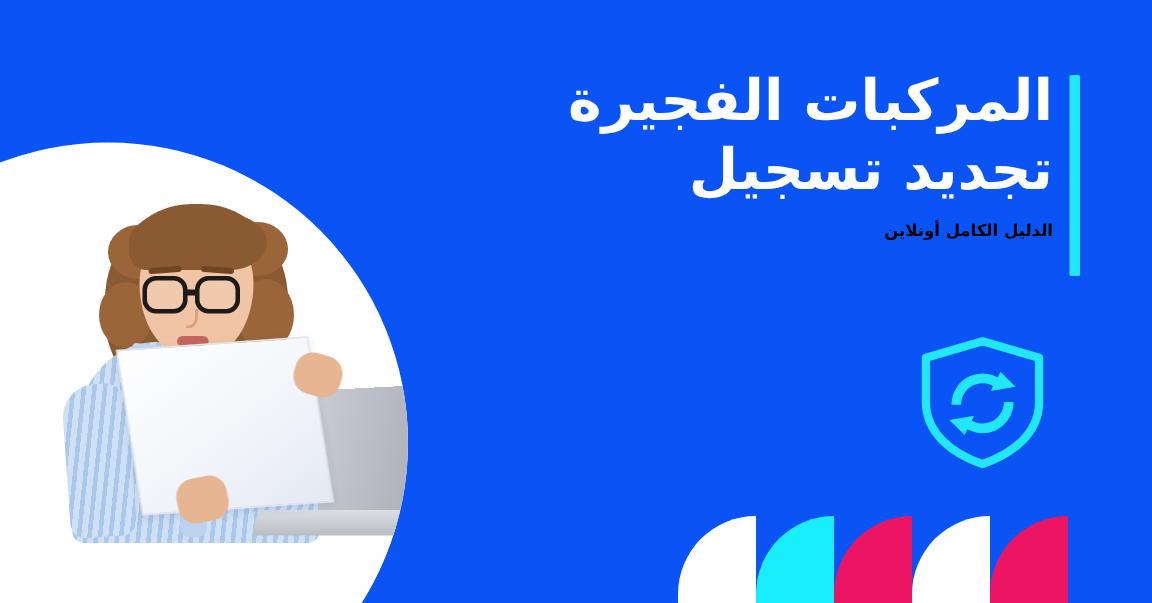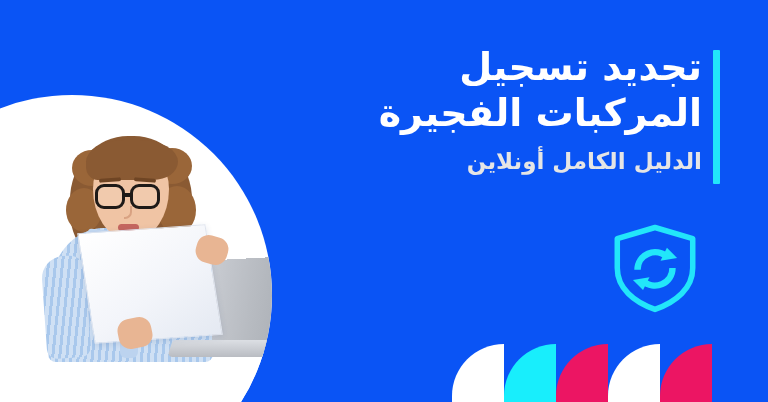--- a/index.html
+++ b/index.html
@@ -294,22 +294,22 @@
     color: #ffffff;
     font-size: 38px;
     line-height: 1.22;
     font-weight: 700;
     letter-spacing: 0px;
   }
   .headline .line { display: block; white-space: nowrap; }
 
   .subhead {
     margin: 10px 18px 0 0;
-    color: #e5e5e5;
-    font-size: 23px;
+    color: #000000;
+    font-size: 11px;
     font-weight: 600;
     line-height: 1.3;
     white-space: nowrap;
   }
 
   
   .shield-icon {
     position: absolute;
     left: 608px;
     top: 222px;
@@ -379,22 +379,22 @@
         <div class="hand-r"></div>
         <div class="hand-l"></div>
 
       </div>
     </div>
   </div>
 
   <div class="content">
     <div class="accent-bar" style="background: rgb(34, 230, 250);"></div>
     <h1 class="headline">
+      <span class="line">المركبات الفجيرة</span>
       <span class="line">تجديد تسجيل</span>
-      <span class="line">المركبات الفجيرة</span>
     </h1>
     <div class="subhead">الدليل الكامل أونلاين</div>
   </div>
 
   <div class="shield-icon">
     <svg viewBox="0 0 100 100" xmlns="http://www.w3.org/2000/svg" aria-hidden="true">
       <path d="M50 6 L91 18 L91 50 C91 72 73 87 50 95 C27 87 9 72 9 50 L9 18 Z" fill="none" stroke="#22e6fa" stroke-width="6" stroke-linejoin="round"></path>
       <path d="M31 52 A19 19 0 0 1 63 38" fill="none" stroke="#22e6fa" stroke-width="7" stroke-linecap="butt"></path>
       <path d="M69 50 A19 19 0 0 1 37 64" fill="none" stroke="#22e6fa" stroke-width="7" stroke-linecap="butt"></path>
       <polygon points="63,28 74,39 56,42" fill="#22e6fa"></polygon>

